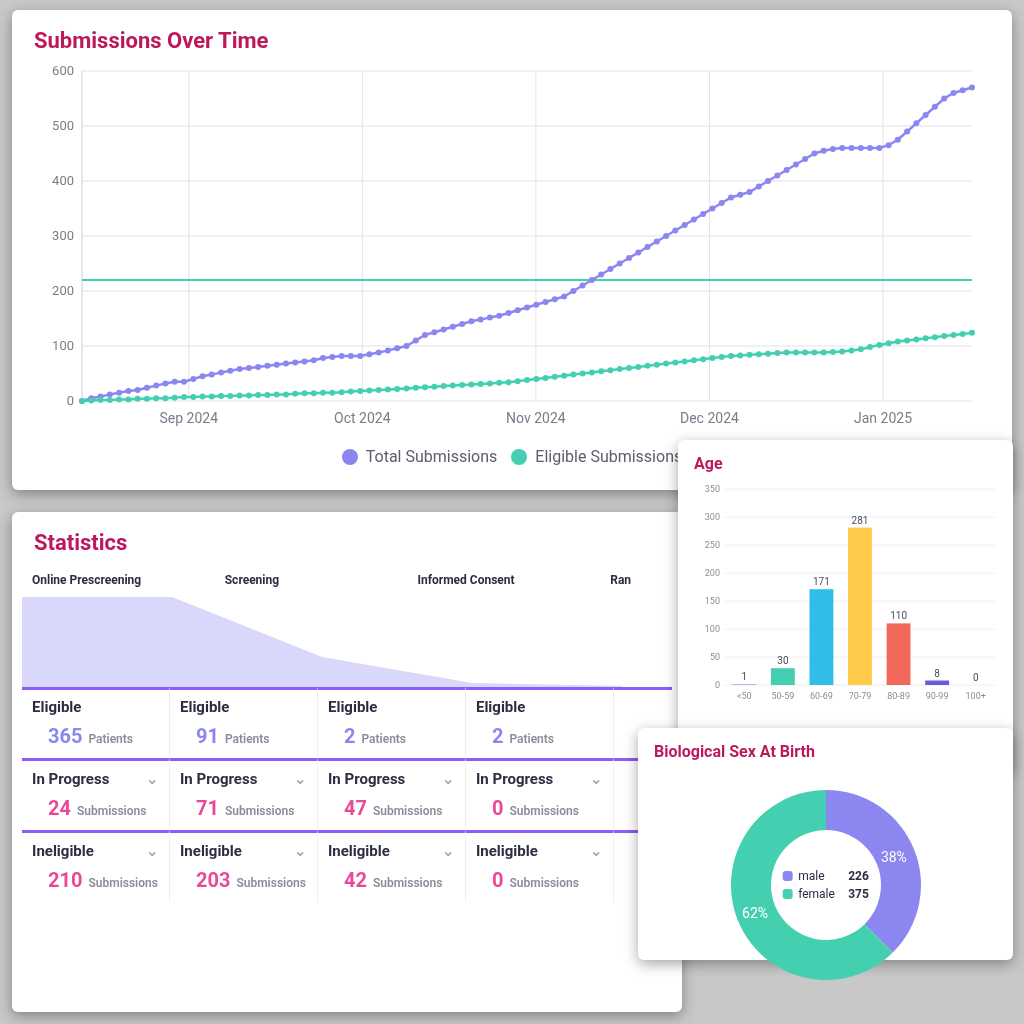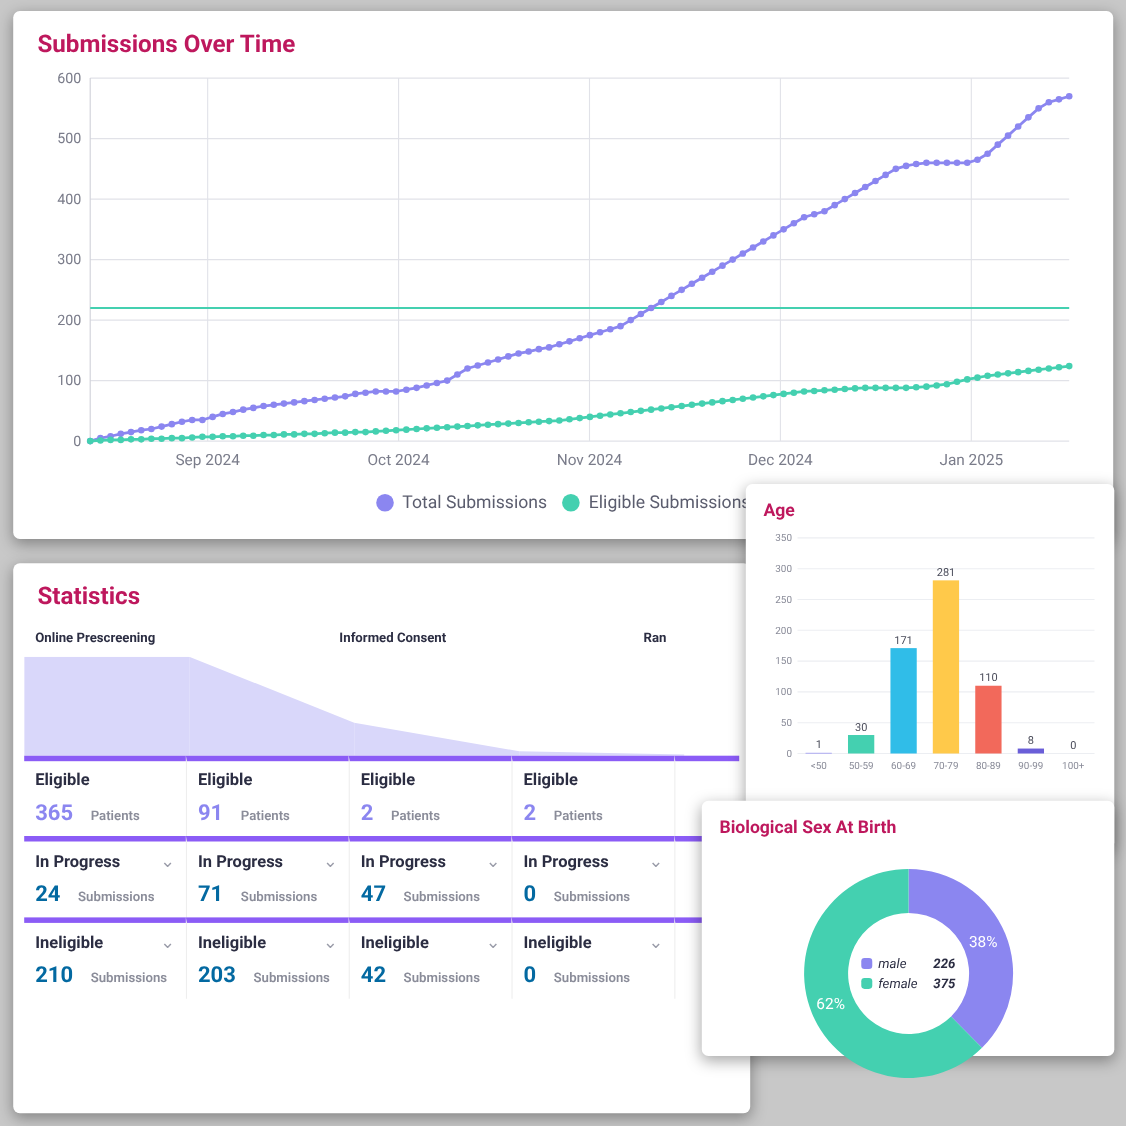--- a/index.html
+++ b/index.html
@@ -28,41 +28,41 @@
   #line-svg { width: 960px; height: 380px; display:block; margin: 0 auto; }
   .legend-row { display:flex; justify-content:center; gap:14px; padding:6px 0 10px; font-size:16px; color:#5b5d6e; }
   .legend-item { display:flex; align-items:center; gap:8px; }
   .legend-dot { width:16px; height:16px; border-radius:50%; display:inline-block; }
   
   #stats-card { left: 12px; top: 512px; width: 670px; height: 500px; }
   .funnel-row { display:flex; padding:0 10px; }
   .stage-head-cell { flex:1; padding:10px; font-weight:700; color:#2b2d42; font-size:12px; min-width:0; }
   .funnel-graphic { height:90px; padding:0 10px; }
   .stat-row { display:flex; padding:0 10px; }
-  .stat-cell { flex:1; padding:8px 10px 10px; border-top:5px solid #8b5cf6; border-left:1px solid #eee; }
+  .stat-cell { flex:1; padding:8px 10px 10px; border-top:3px solid #8b5cf6; border-left:1px solid #eee; }
   .stat-cell:first-child { border-left:none; }
   .stat-label-line { display:flex; align-items:center; justify-content:space-between; padding-bottom:4px;}
   .stat-label { font-weight:700; color:#2b2d42; font-size:15px; }
-  .stat-val-line { display:flex; align-items:baseline; gap:16px; padding-top:4px;}
+  .stat-val-line { display:flex; align-items:baseline; gap:6px; padding-top:4px;margin-left:16px;}
   .stat-number { font-weight:700; font-size:20px; }
   .stat-unit { font-size:12px; color:#8a8c99; font-weight:600;}
   .chev { color:#9a9ca9; font-weight:400; }
   .c-purple { color:#8b86f0; }
-  .c-orange { color:#0369a1; }
+  .c-orange { color:#ec4899; }
   
   #age-card { left:678px; top:440px; width:335px; height:332px; z-index:5;}
   #age-card .card-title { font-size:16px; padding:14px 16px 4px; }
   #age-svg { width:310px; height:230px; display:block; margin:0 auto;}
   
   #sex-card { left:638px; top:728px; width:375px; height:232px; z-index:5;}
   #sex-card .card-title { font-size:16px; padding:14px 16px 4px;}
   #sex-body { position:relative; height:240px; }
   #donut-svg { position:absolute; left:50%; top:50%; transform:translate(-50%,-50%);}
   .donut-legend { position:absolute; left:50%; top:50%; transform:translate(-50%,-50%); text-align:left; font-size:12px; color:#2b2d42;}
-  .donut-legend-row { display:flex; align-items:center; gap:6px; padding:2px 0;font-style:italic;}
+  .donut-legend-row { display:flex; align-items:center; gap:6px; padding:2px 0;}
   .donut-legend-row .sq { width:10px; height:10px; border-radius:3px; display:inline-block;}
   .donut-legend-row .lbl { width:44px; }
   .donut-legend-row .val { font-weight:700;}
   .pct-label { position:absolute; font-weight:400; color:#fff; font-size:14px;}
 </style>
 </head>
 <body>
 
 <div id="line-card" class="card">
   <div class="card-title">Submissions Over Time</div>
@@ -299,20 +299,21 @@
       <span class="legend-dot" style="background:#44d0b0"></span>
       <span>Eligible Submissions</span>
     </div>
   </div>
 </div>
 
 <div id="stats-card" class="card">
   <div class="card-title">Statistics</div>
   <div class="funnel-row">
     <div class="stage-head-cell">Online Prescreening</div>
+    <div class="stage-head-cell">Screening</div>
     <div class="stage-head-cell">Informed Consent</div>
     <div class="stage-head-cell" style="flex:0.3">Ran</div>
   </div>
   <div class="funnel-graphic">
     <svg width="650" height="90" style="display:block">
       <polygon points="0,0 150,0 150,90 0,90" fill="#d9d7fa"></polygon>
       <polygon points="150,0 300,60 300,90 150,90" fill="#d9d7fa"></polygon>
       <polygon points="300,60 450,86 450,90 300,90" fill="#d9d7fa"></polygon>
       <polygon points="450,86 600,89 600,90 450,90" fill="#d9d7fa"></polygon>
     </svg>

